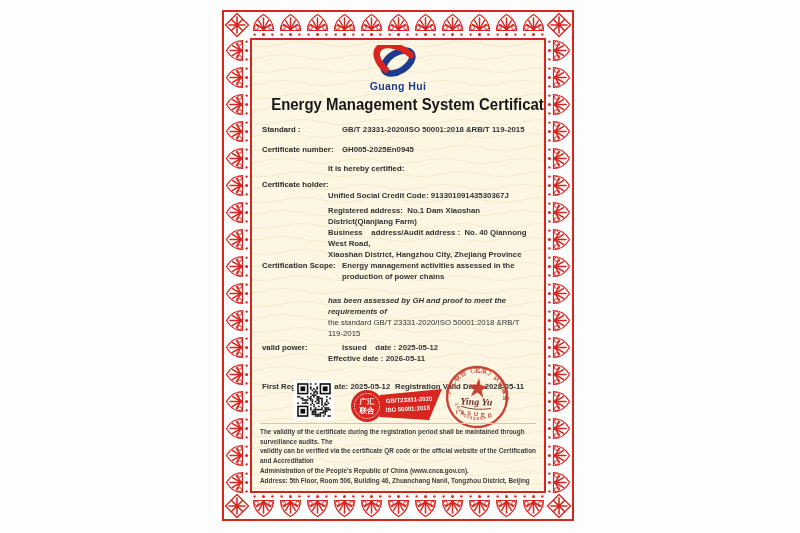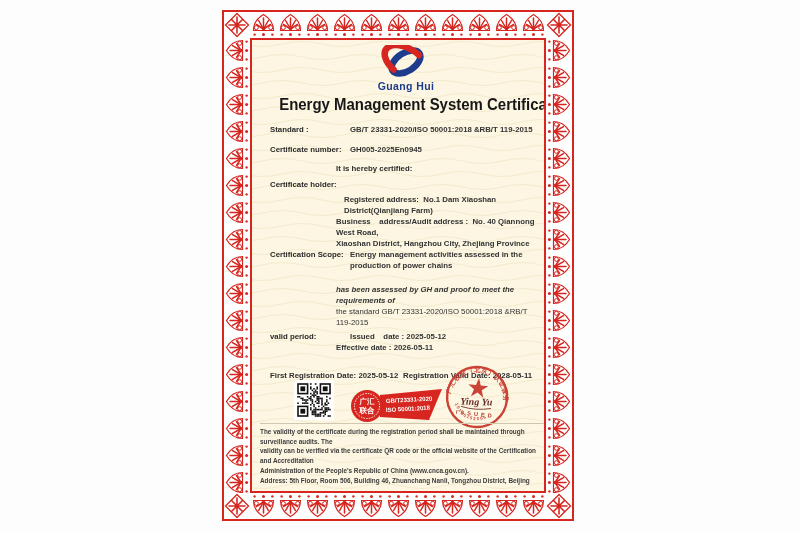--- a/index.html
+++ b/index.html
@@ -15,41 +15,41 @@
   .b-right{top:26px;bottom:26px;right:0;width:26px;flex-direction:column;transform:scaleX(-1);}
   .cell{flex:0 0 auto;width:27px;height:26px;}
   .b-left .cell,.b-right .cell{width:26px;height:27px;}
   .b-left .cell svg,.b-right .cell svg{transform:rotate(-90deg);transform-origin:13px 13px;}
   .corner{position:absolute;width:26px;height:26px;}
   .c-tl{left:0;top:0}.c-tr{right:0;top:0}.c-bl{left:0;bottom:0}.c-br{right:0;bottom:0}
   
   .inner{position:absolute;inset:26px;box-sizing:border-box;border:2px solid #d6261f;
     background:#fcf6e2;overflow:hidden;}
   .waves{position:absolute;inset:0;width:100%;height:100%;pointer-events:none;}
-  .content{position:relative;width:100%;height:100%;color:#2e2e2e;padding-left:8px;}
+  .content{position:relative;width:100%;height:100%;color:#2e2e2e;}
   
   .logo-wrap{padding-top:5px;text-align:center;}
   .logo-wrap svg{display:block;margin:0 auto;}
   .brand{text-align:center;font-size:10.5px;font-weight:bold;color:#1d3c8e;letter-spacing:.4px;
     margin-top:1px;}
   .title{margin-top:3px;text-align:center;font-size:17px;font-weight:bold;color:#171717;
     white-space:nowrap;}
   .title span{display:inline-block;transform:scaleX(.88);transform-origin:center;}
   
   .row{display:grid;grid-template-columns:64px 1fr;column-gap:16px;padding:0 8px 0 10px;
     font-size:7.8px;line-height:11px;}
   .lbl{font-weight:bold;color:#2a2a2a;white-space:nowrap;}
   .val{font-weight:600;color:#333;white-space:pre-wrap;}
   .indent{padding:0 8px 0 76px;font-size:7.8px;line-height:11px;font-weight:600;color:#333;
     white-space:pre-wrap;}
   .r-standard{margin-top:9px;}
   .r-certnum{margin-top:9px;}
   .r-hereby{margin-top:8px;font-weight:bold;color:#2a2a2a;}
   .r-holder{margin-top:5px;}
-  .r-regaddr{margin-top:4px;margin-left:8px;}
+  .r-regaddr{margin-top:4px;}
   .r-scope{margin-top:0px;}
   .r-assessed{margin-top:13px;font-weight:bold;font-style:italic;}
   .r-valid{margin-top:3px;}
   .r-firstreg{margin-top:17px;display:flex;padding:0 8px 0 10px;font-size:7.8px;line-height:11px;}
   .r-firstreg .f1{font-weight:bold;width:133px;flex:0 0 auto;}
   .r-firstreg .f2{font-weight:bold;}
   
   .stamps{position:absolute;left:0;top:328px;width:100%;height:76px;}
   .qr{position:absolute;left:42px;top:12px;width:40px;height:40px;}
   .badge{position:absolute;left:98px;top:20px;width:94px;height:36px;}
@@ -1089,35 +1089,36 @@
         <div class="row r-certnum">
           <span class="lbl">Certificate number:</span>
           <span class="val">GH005-2025En0945</span>
         </div>
 
         <div class="indent r-hereby">It is hereby certified:</div>
 
         <div class="row r-holder">
           <span class="lbl">Certificate holder:</span>
         </div>
+        <div class="indent">Unified Social Credit Code: 91330109143530367J</div>
 
         <div class="indent r-regaddr">Registered address:  No.1 Dam Xiaoshan District(Qianjiang Farm)</div>
         <div class="indent">Business    address/Audit address :  No. 40 Qiannong West Road,</div>
         <div class="indent">Xiaoshan District, Hangzhou City, Zhejiang Province</div>
 
         <div class="row r-scope">
           <span class="lbl">Certification Scope:</span>
           <span class="val">Energy management activities assessed in the production of power chains</span>
         </div>
 
         <div class="indent r-assessed">has been assessed by GH and proof to meet the requirements of</div>
         <div class="indent" style="font-weight:normal">the standard GB/T 23331-2020/ISO 50001:2018 &amp;RB/T 119-2015</div>
 
         <div class="row r-valid">
-          <span class="lbl">valid period:</span>
+          <span class="lbl">valid power:</span>
           <span class="val">Issued    date : 2025-05-12</span>
         </div>
         <div class="indent">Effective date : 2026-05-11</div>
 
         <div class="r-firstreg">
           <span class="f1">First Registration Date: 2025-05-12</span>
           <span class="f2">Registration Valid Date: 2028-05-11</span>
         </div>
 
         <div class="stamps">

